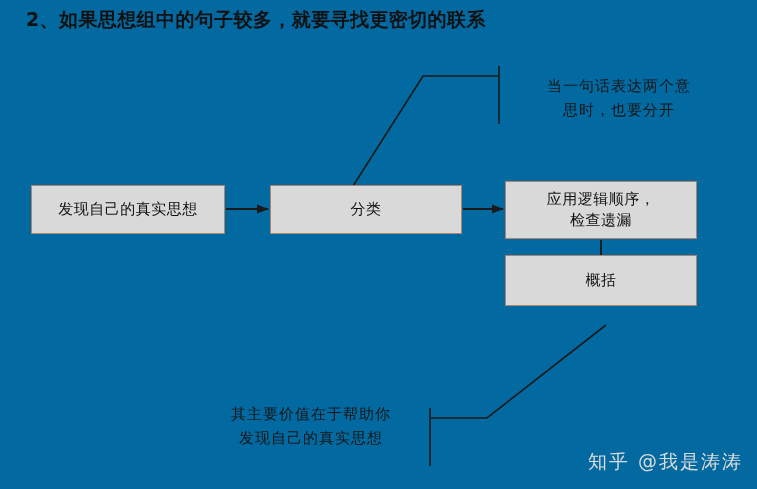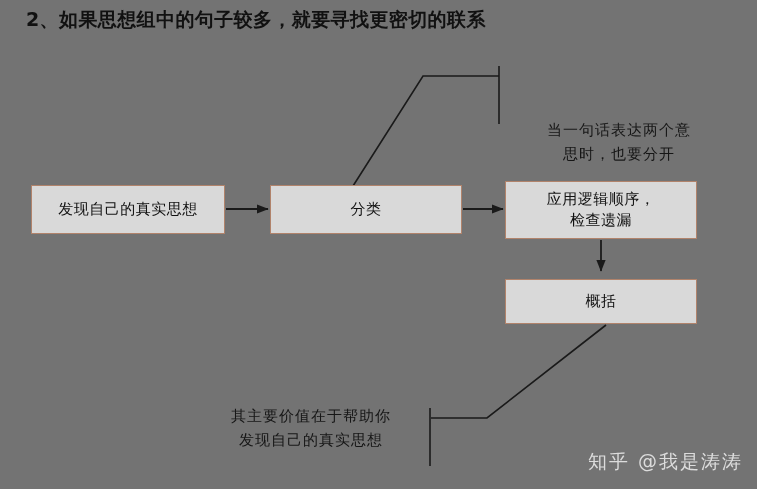--- a/index.html
+++ b/index.html
@@ -8,21 +8,21 @@
     padding: 0;
     background: #ffffff;
   }
   body {
     font-family: "DejaVu Sans", "Liberation Sans", sans-serif;
   }
   #canvas {
     position: relative;
     width: 757px;
     height: 489px;
-    background: #737373;
+    background: #0369a1;
     overflow: hidden;
   }
 
   
   #title {
     position: absolute;
     left: 26px;
     top: 6px;
     font-size: 19px;
     font-weight: bold;
@@ -48,34 +48,34 @@
     letter-spacing: 0.5px;
   }
   .node-inner {
     padding: 0 6px;
     white-space: pre-line;
   }
 
   #node-simplify { left: 31px;  top: 185px; width: 194px; height: 49px; }
   #node-classify { left: 270px; top: 185px; width: 192px; height: 49px; }
   #node-logic    { left: 505px; top: 181px; width: 192px; height: 58px; }
-  #node-summary  { left: 505px; top: 279px; width: 192px; height: 45px; }
+  #node-summary  { left: 505px; top: 255px; width: 192px; height: 51px; }
 
   
   .note {
     position: absolute;
     color: #161616;
     font-size: 15px;
     line-height: 24px;
     letter-spacing: 1px;
     text-align: center;
     white-space: pre-line;
   }
-  #note-top-right  { left: 521px; top: 74px;  width: 196px; margin-top: 44px; }
-  #note-bottom-left{ left: 200px; top: 404px; width: 222px; }
+  #note-top-right  { left: 521px; top: 74px;  width: 196px; }
+  #note-bottom-left{ left: 200px; top: 404px; width: 222px; font-family: Liberation Mono, monospace; }
 
   
   #connectors {
     position: absolute;
     left: 0;
     top: 0;
     width: 757px;
     height: 489px;
     pointer-events: none;
   }

